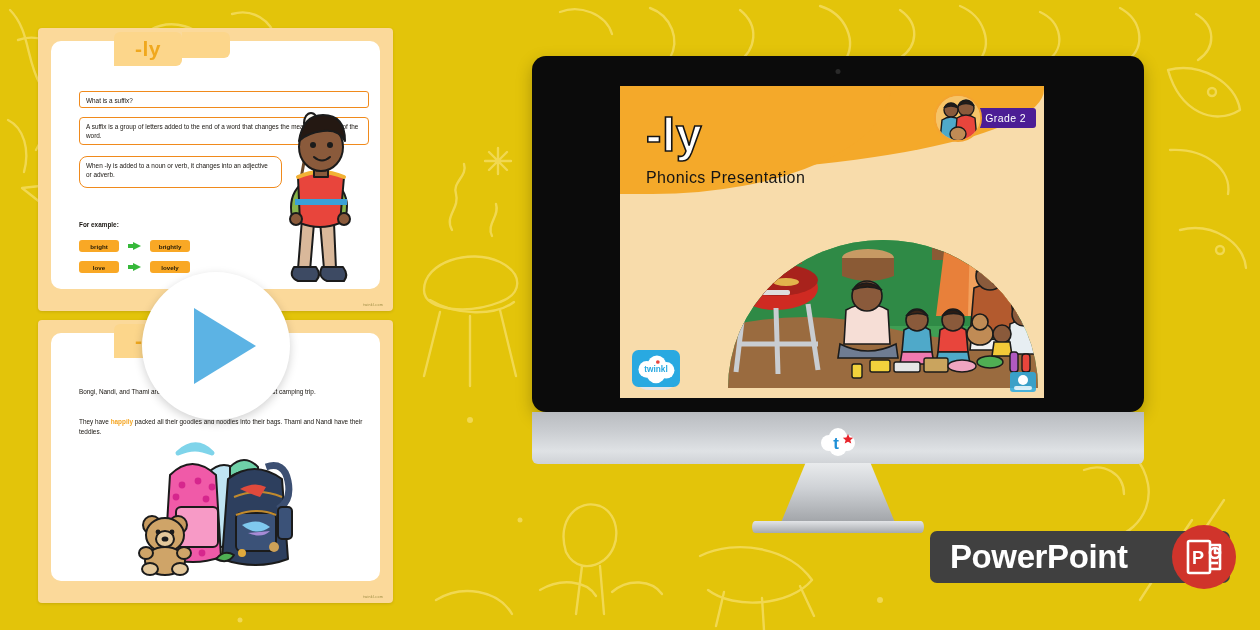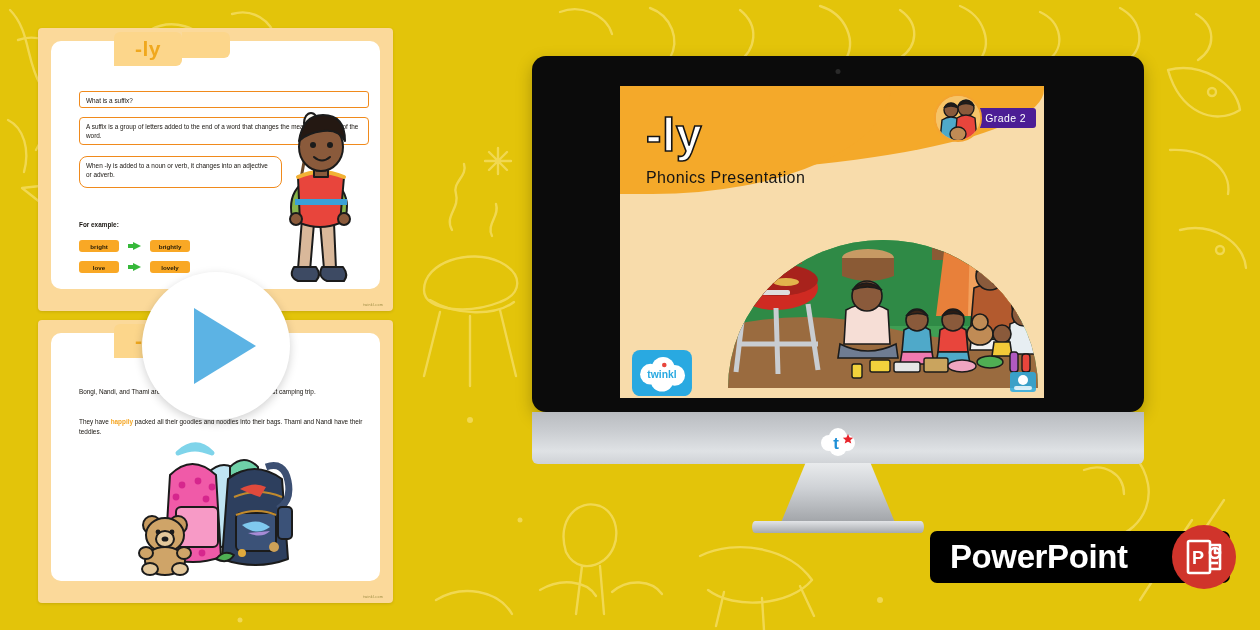--- a/index.html
+++ b/index.html
@@ -149,29 +149,29 @@
     position:absolute;right:8px;top:22px;height:20px;
     background:#4c1d95;border-radius:3px;padding:0 10px 0 22px;
     color:#fff;font-size:10.5px;line-height:20px;letter-spacing:.4px;
   }
   .grade-avatar{
     position:absolute;right:62px;top:8px;width:44px;height:44px;border-radius:50%;
     background:#f6c469;border:2px solid #f4a430;overflow:hidden;
   }
   .scene{position:absolute;right:-4px;bottom:10px;width:330px;height:250px;}
   .slide-twinkl{
-    position:absolute;left:12px;bottom:8px;width:60px;height:40px;
+    position:absolute;left:12px;bottom:8px;width:48px;height:40px;
     background:#e5e5e5;border-radius:17px;
   }
   .slide-wm{position:absolute;right:8px;bottom:6px;width:26px;height:20px;}
 
   
   .ppt{
     position:absolute;left:930px;top:531px;width:300px;height:52px;
-    background:#000000;border-radius:7px;
+    background:#404040;border-radius:7px;
   }
   .ppt-label{
     position:absolute;left:20px;top:0;line-height:52px;
     color:#fff;font-size:33px;font-weight:700;letter-spacing:-.4px;
   }
   .ppt-logo{
     position:absolute;right:-6px;top:-6px;width:64px;height:64px;
     border-radius:50%;background:#d0342b;
   }
   .ppt-logo svg{position:absolute;left:12px;top:12px;}

